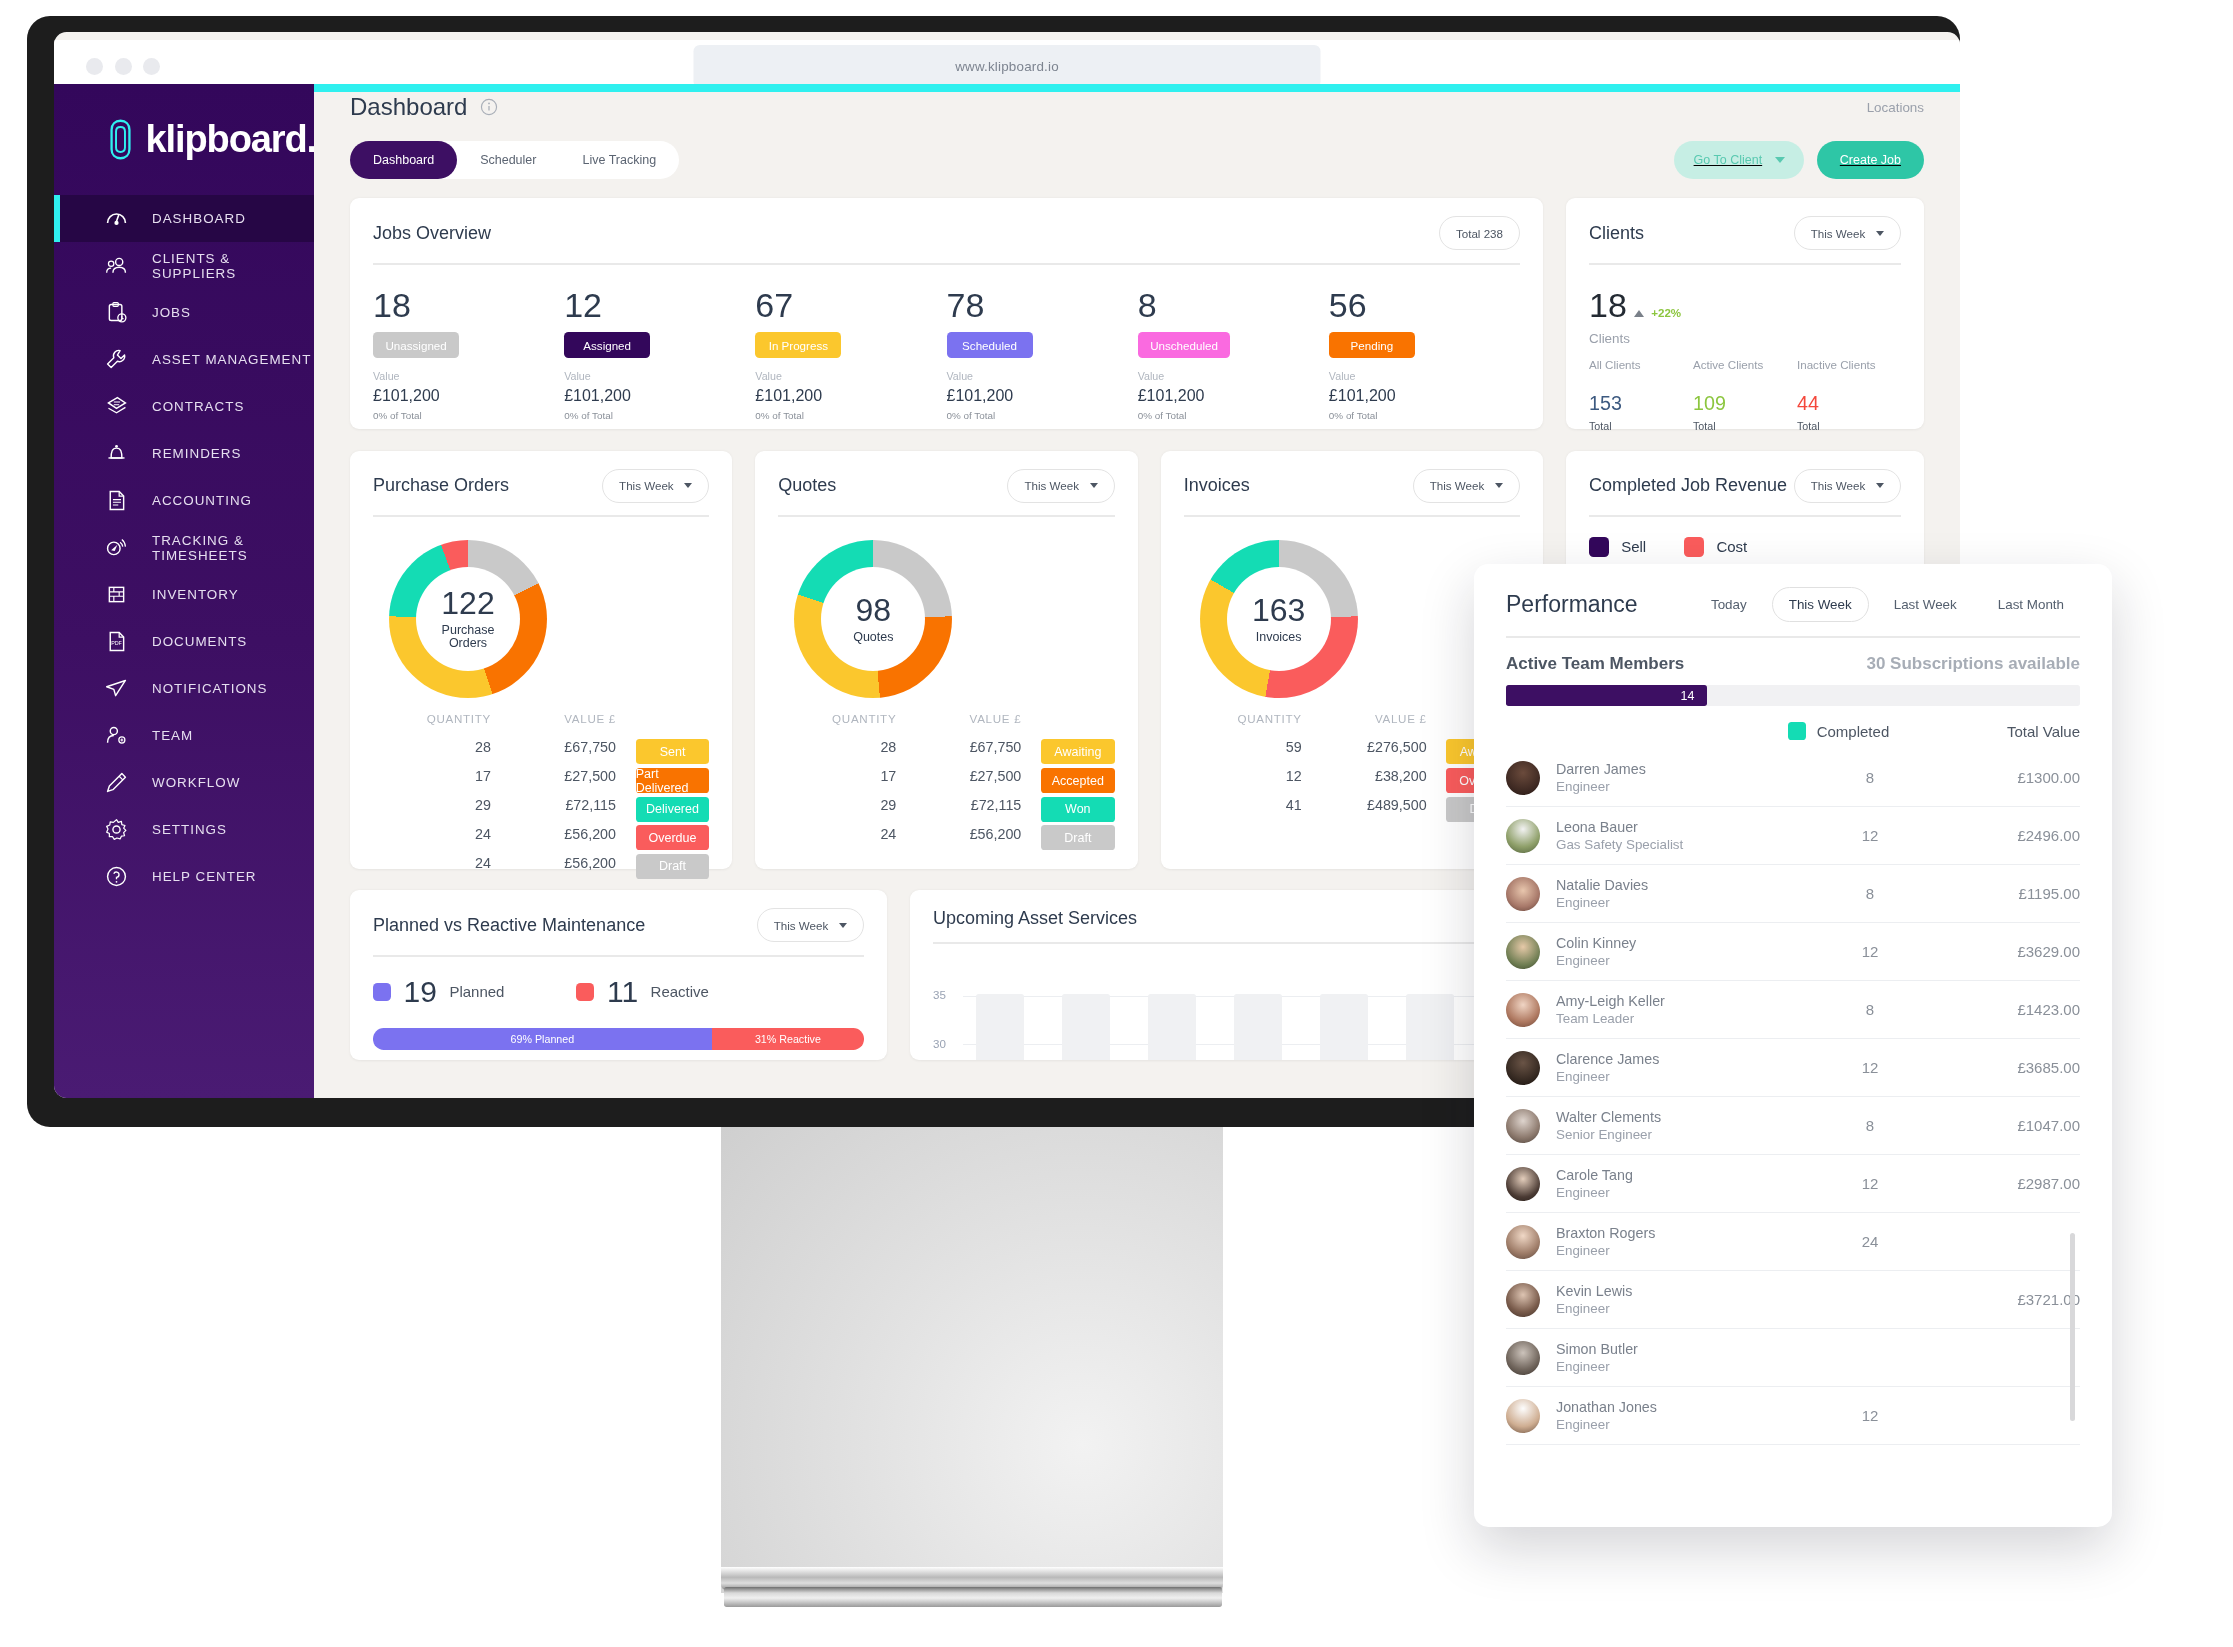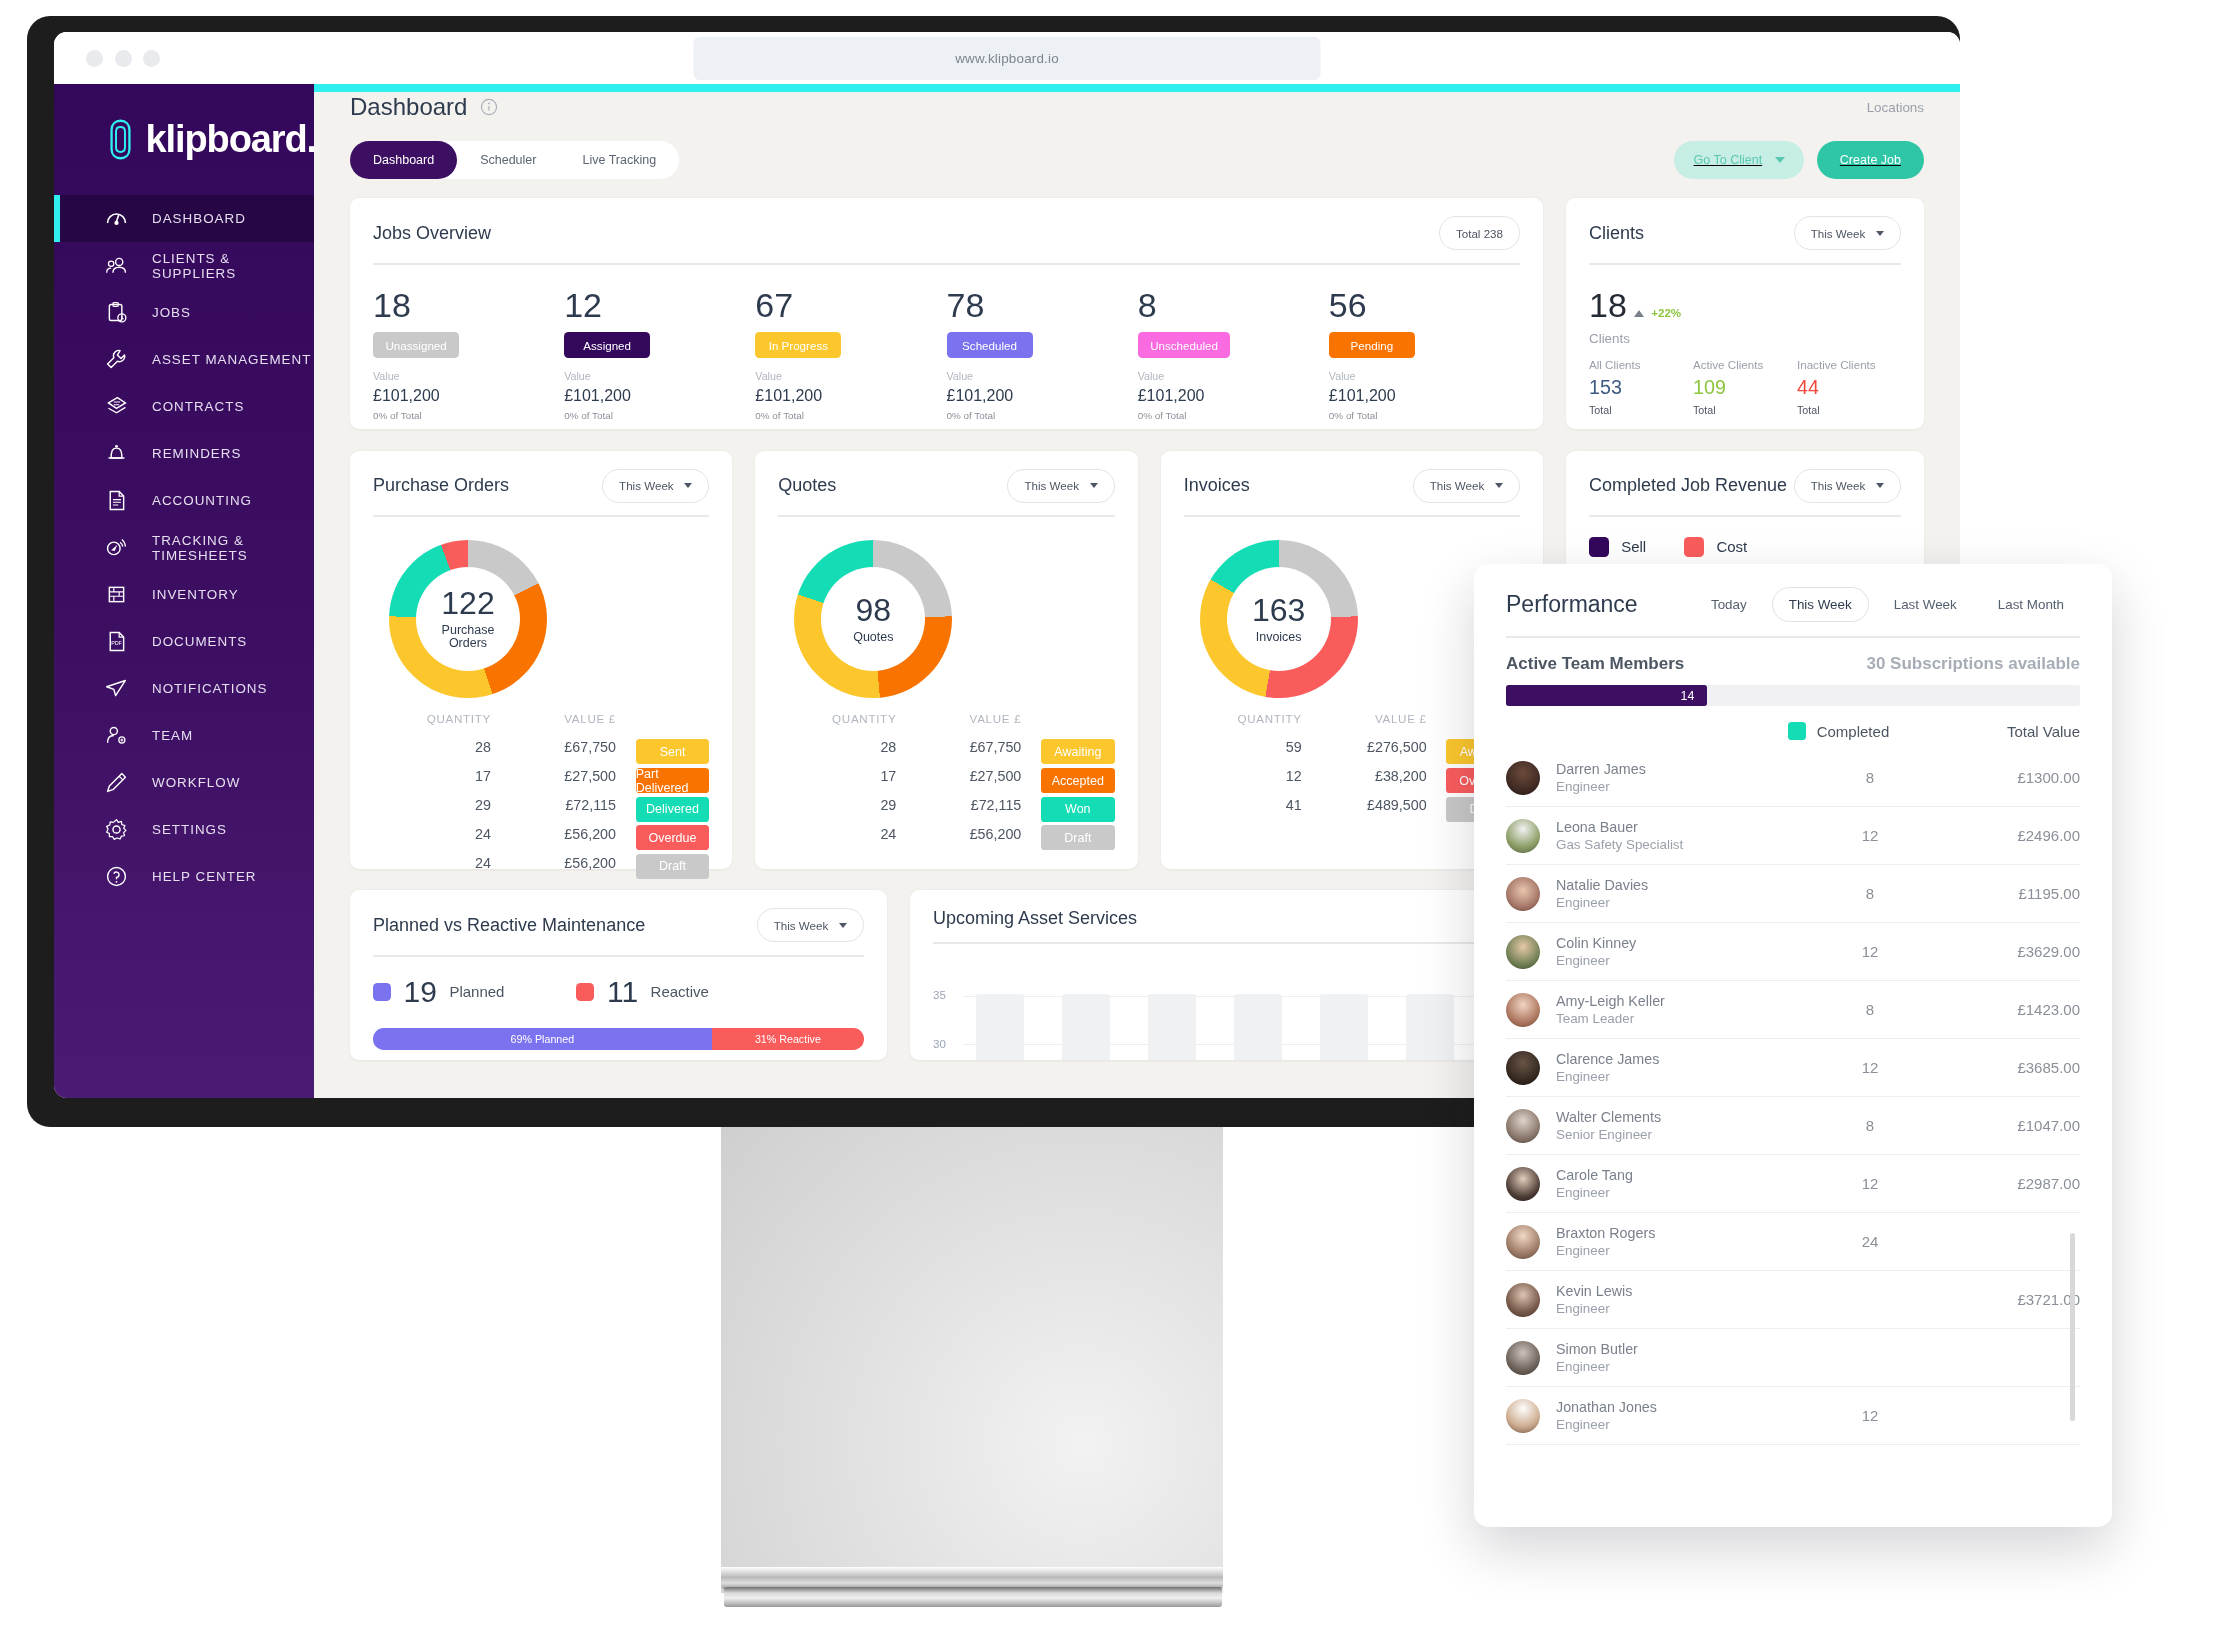--- a/index.html
+++ b/index.html
@@ -30,21 +30,21 @@
     border-radius: 0 0 5.4px 5.4px;
   }
   .stand-base {
     position: absolute; left: 724px; top: 1587px; width: 498px; height: 19.7px;
     background: linear-gradient(180deg,#6e6e6e 0%, #d9d9d9 30%, #f0f0f0 55%, #9a9a9a 100%);
     border-radius: 2.7px;
   }
 
   
   .browser-chrome {
-    position: absolute; left: 0; top: 0; width: 100%; height: 52px;
+    position: absolute; left: 0; top: 8px; width: 100%; height: 52px;
     background: #ffffff; display: flex; align-items: center;
   }
   .dots { display: flex; gap: 11.6px; margin-left: 32px; }
   .dot { width: 17px; height: 17px; border-radius: 50%; background: #e9eaee; }
   .url-pill {
     position: absolute; left: 50%; transform: translateX(-50%);
     width: 627px; height: 43px; background: #edf0f4; border-radius: 6.3px;
     display: flex; align-items: center; justify-content: center;
   }
   .url-text { font-size: 13.4px; color: #7d8490; letter-spacing: 0.2px; }
@@ -142,21 +142,21 @@
   
   .clients-card { width: 358px; flex: 0 0 358px; height: 231px; }
   .clients-big { display: flex; align-items: baseline; padding: 21.5px 23px 0 23px; gap: 7.2px; }
   .clients-big .n { font-size: 34px; color: #232a33; font-weight: 500; }
   .arrow-up { width: 0; height: 0; border-left: 5.4px solid transparent; border-right: 5.4px solid transparent; border-bottom: 7.2px solid #7a8089; }
   .pct-up { font-size: 11.6px; color: #8cc63f; font-weight: 600; }
   .clients-sub { font-size: 13.4px; color: #9aa0ab; padding: 5.4px 23px 0 23px; }
   .clients-cols { display: flex; padding: 12.5px 23px 0 23px; }
   .ccol { flex: 1; }
   .ccol .h { font-size: 11.6px; color: #9aa0ab; }
-  .ccol .v { font-size: 19.7px; margin-top: 5px; }
+  .ccol .v { font-size: 19.7px; margin-top: 21px; }
   .ccol .t { font-size: 10.7px; color: #4d5663; margin-top: 4.5px; }
 
   
   .donut-card { flex: 1; height: 418px; position: relative; }
   .donut-wrap { display: flex; padding: 23px 23px 0 23px; }
   .donut { position: relative; width: 158px; height: 158px; margin-left: 16px; }
   .donut .hole {
     position: absolute; left: 27px; top: 27px; width: 104px; height: 104px;
     border-radius: 50%; background: #fff; display: flex; flex-direction: column;
     align-items: center; justify-content: center;

